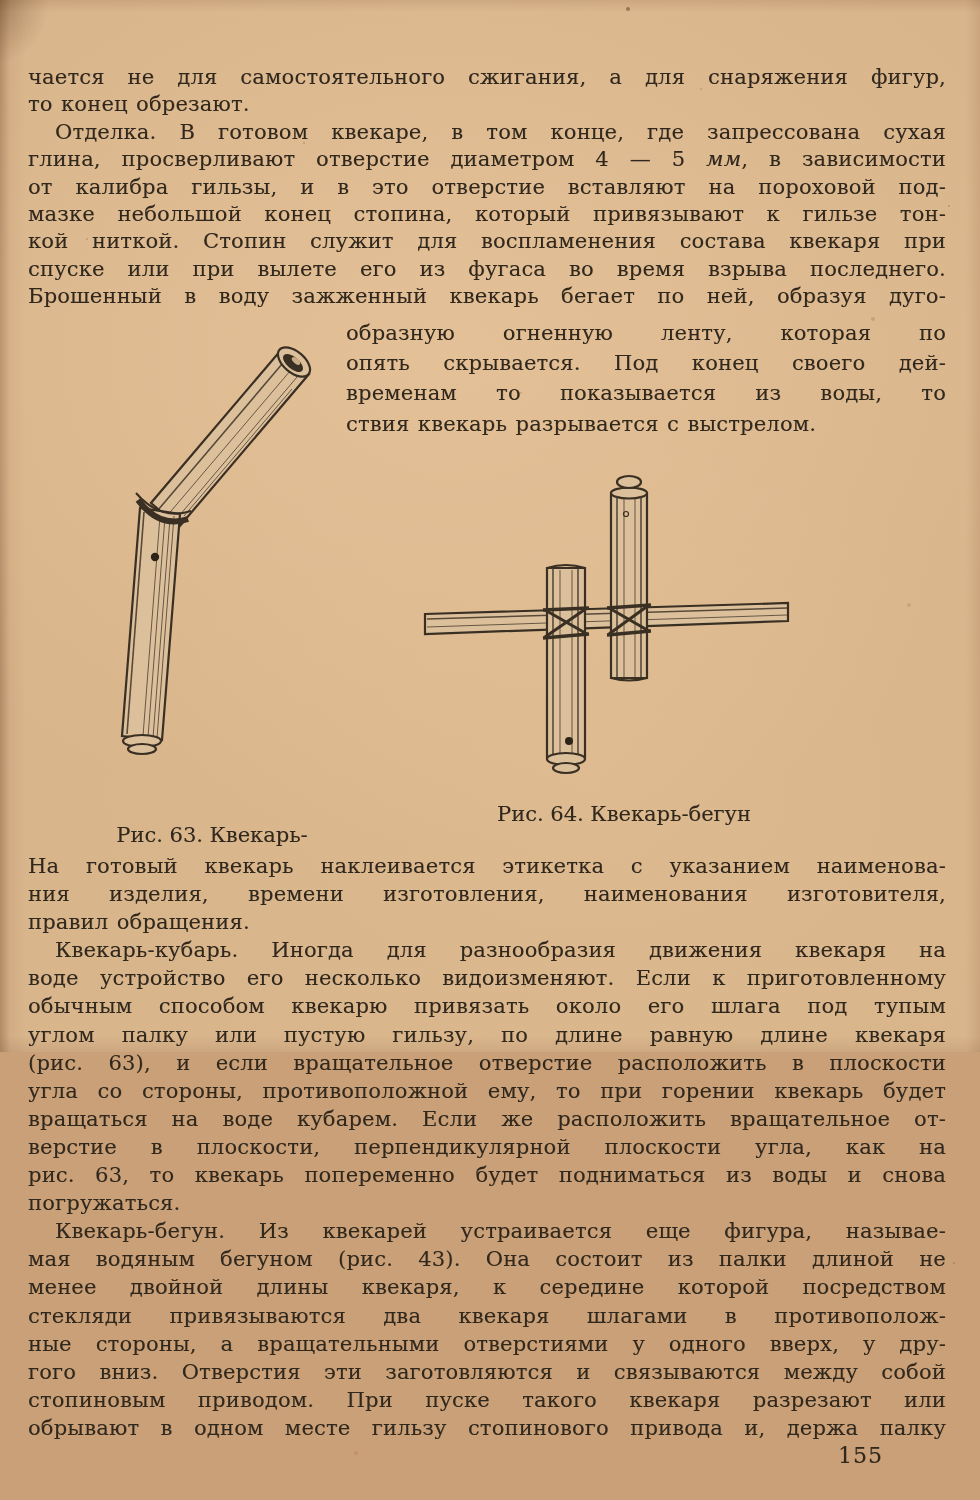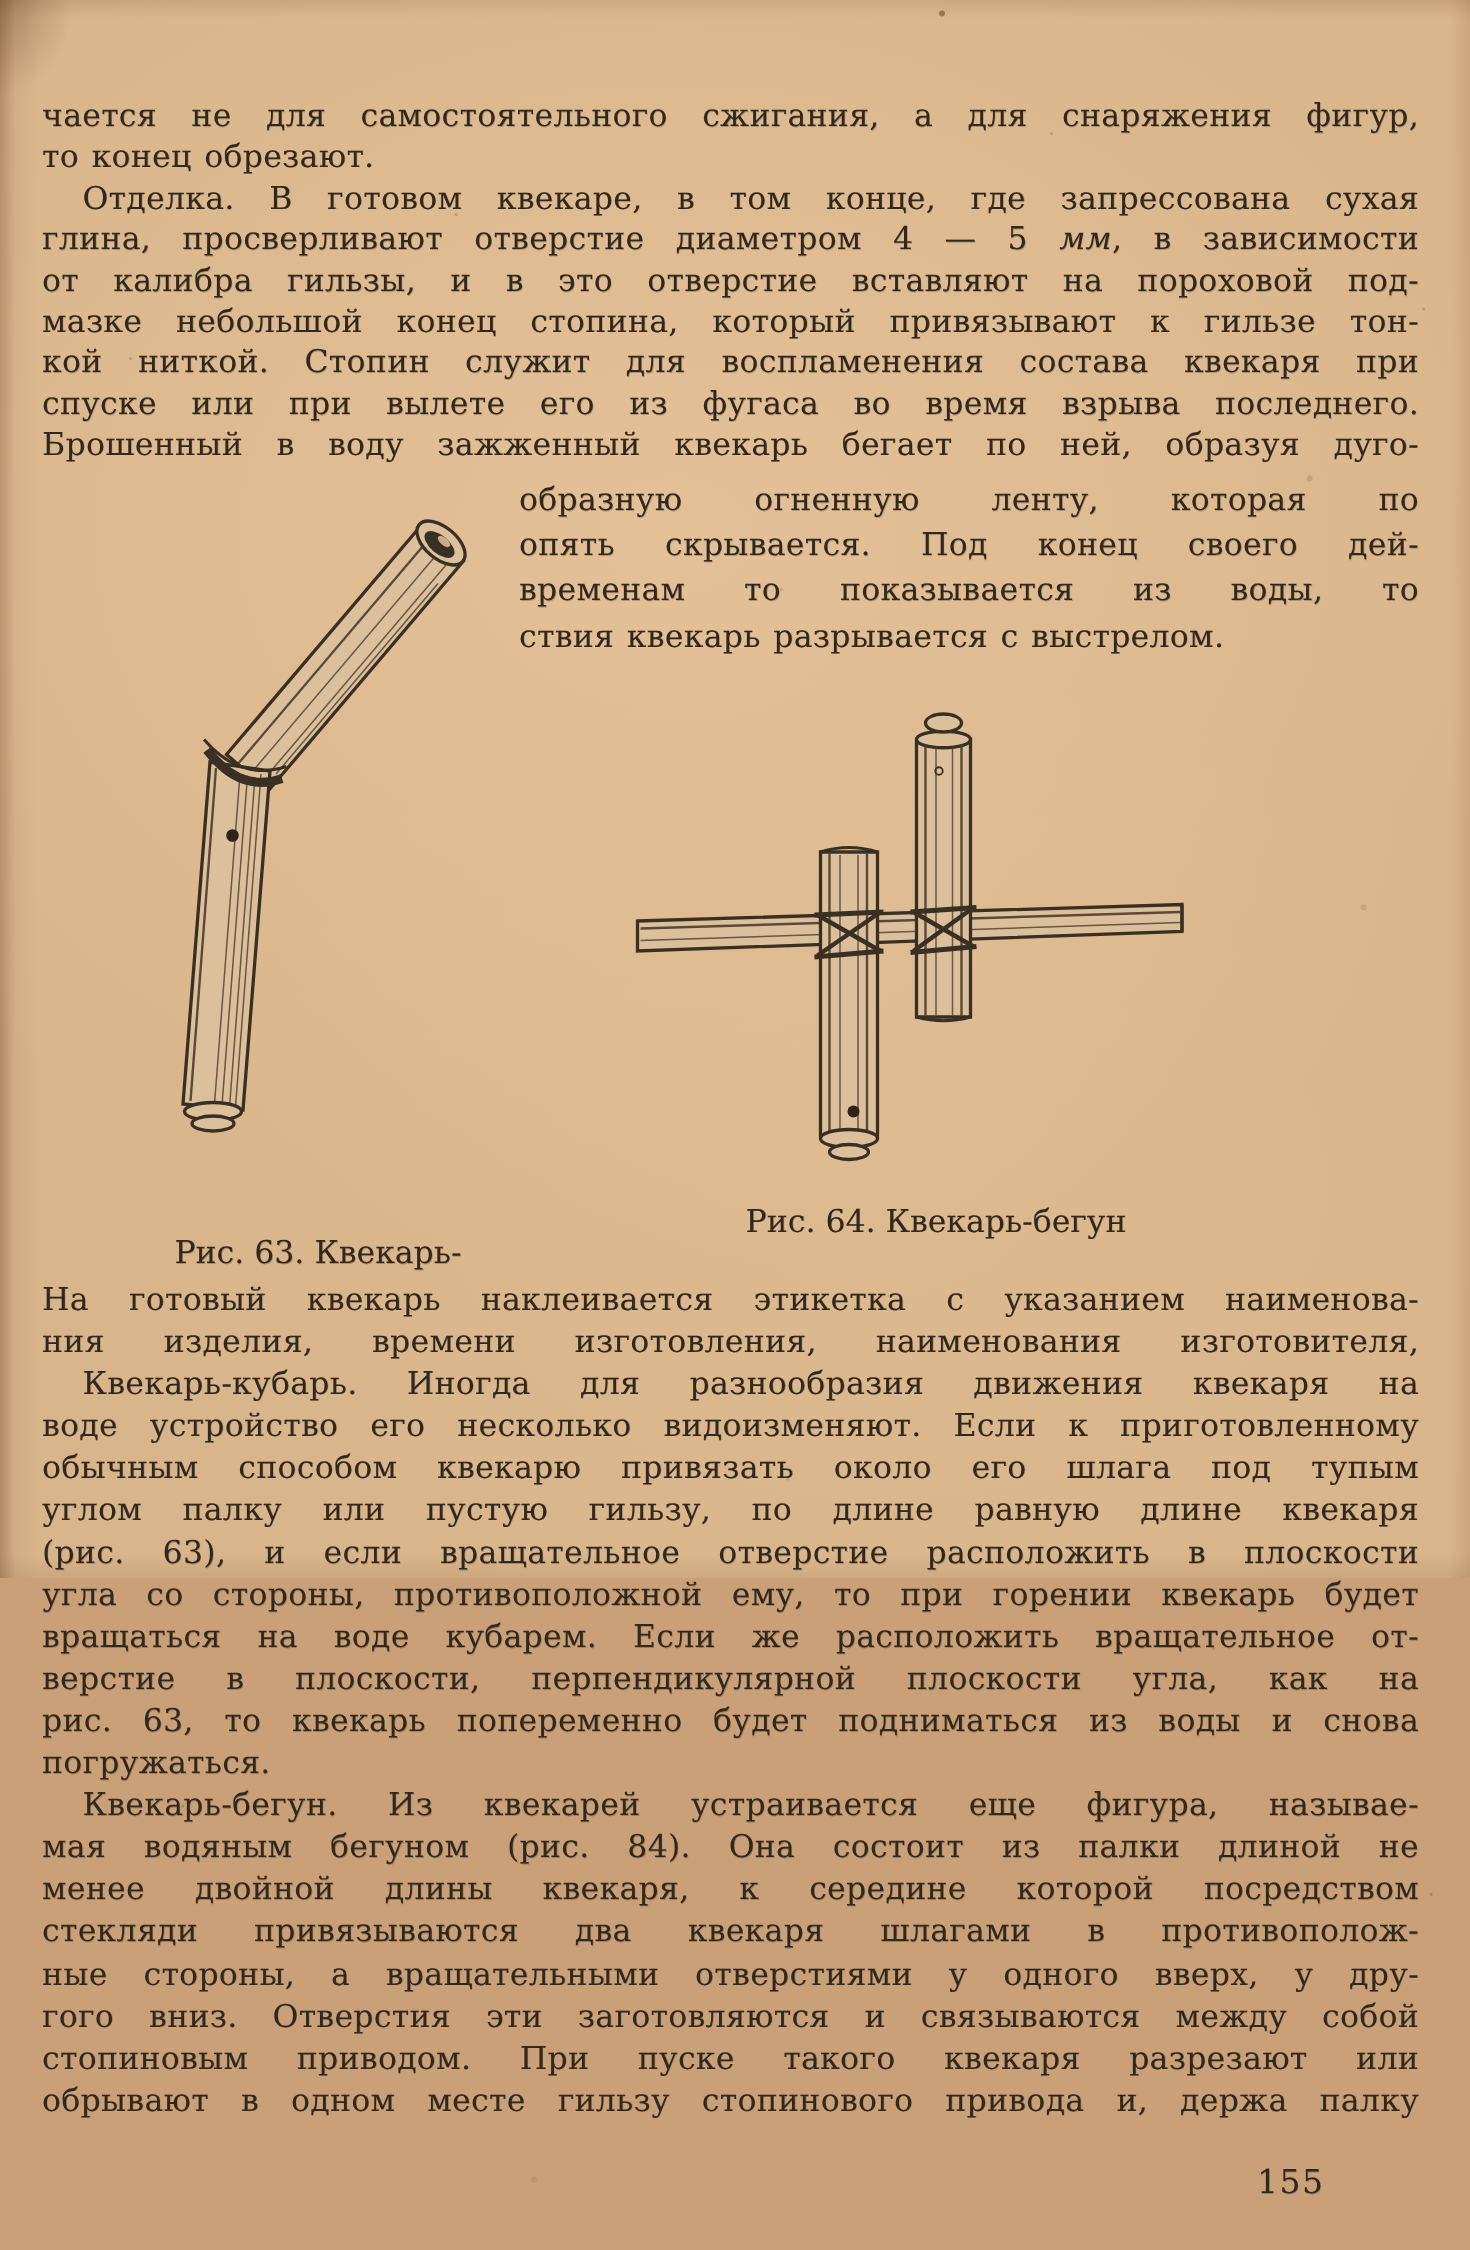--- a/index.html
+++ b/index.html
@@ -156,32 +156,33 @@
   <div class="textcol wrapcol">
       <div class="line"><span>образную огненную ленту, которая по</span></div>
       <div class="line"><span>опять скрывается. Под конец своего дей-</span></div>
       <div class="line"><span>временам то показывается из воды, то</span></div>
       <div class="line left"><span>ствия квекарь разрывается с выстрелом.</span></div>
     </div>
 
   <div class="textcol" style="top:852px;">
       <div class="line"><span>На готовый квекарь наклеивается этикетка с указанием наименова-</span></div>
       <div class="line"><span>ния изделия, времени изготовления, наименования изготовителя,</span></div>
+      <div class="line left"><span>правил обращения.</span></div>
       <div class="line indent"><span class="b">Квекарь-кубарь.</span><span> Иногда для разнообразия движения квекаря на</span></div>
       <div class="line"><span>воде устройство его несколько видоизменяют. Если к приготовленному</span></div>
       <div class="line"><span>обычным способом квекарю привязать около его шлага под тупым</span></div>
       <div class="line"><span>углом палку или пустую гильзу, по длине равную длине квекаря</span></div>
       <div class="line"><span>(рис. 63), и если вращательное отверстие расположить в плоскости</span></div>
       <div class="line"><span>угла со стороны, противоположной ему, то при горении квекарь будет</span></div>
       <div class="line"><span>вращаться на воде кубарем. Если же расположить вращательное от-</span></div>
       <div class="line"><span>верстие в плоскости, перпендикулярной плоскости угла, как на</span></div>
       <div class="line"><span>рис. 63, то квекарь попеременно будет подниматься из воды и снова</span></div>
       <div class="line left"><span>погружаться.</span></div>
       <div class="line indent"><span class="b">Квекарь-бегун.</span><span> Из квекарей устраивается еще фигура, называе-</span></div>
-      <div class="line"><span>мая водяным бегуном (рис. 84). Она состоит из палки длиной не</span></div>
+      <div class="line"><span>мая водяным бегуном (рис. 43). Она состоит из палки длиной не</span></div>
       <div class="line"><span>менее двойной длины квекаря, к середине которой посредством</span></div>
       <div class="line"><span>стекляди привязываются два квекаря шлагами в противополож-</span></div>
       <div class="line"><span>ные стороны, а вращательными отверстиями у одного вверх, у дру-</span></div>
       <div class="line"><span>гого вниз. Отверстия эти заготовляются и связываются между собой</span></div>
       <div class="line"><span>стопиновым приводом. При пуске такого квекаря разрезают или</span></div>
       <div class="line"><span>обрывают в одном месте гильзу стопинового привода и, держа палку</span></div>
     </div>
 
   <div class="pageno">155</div>
 </div>

